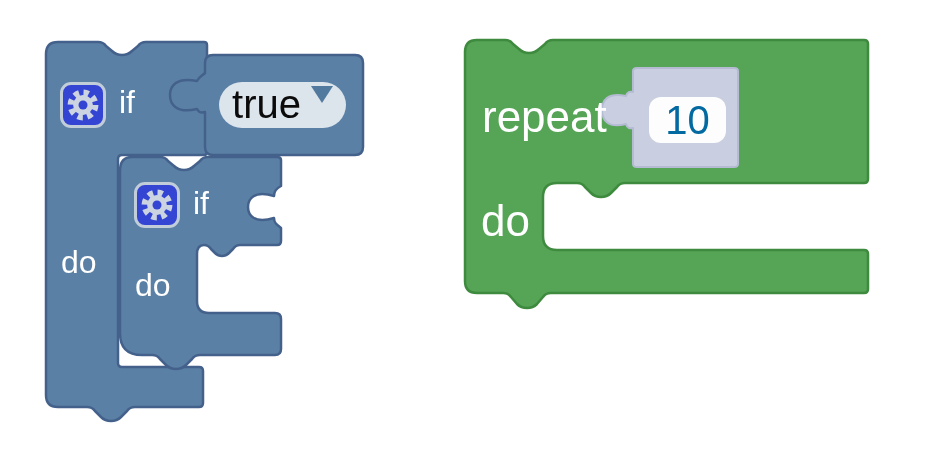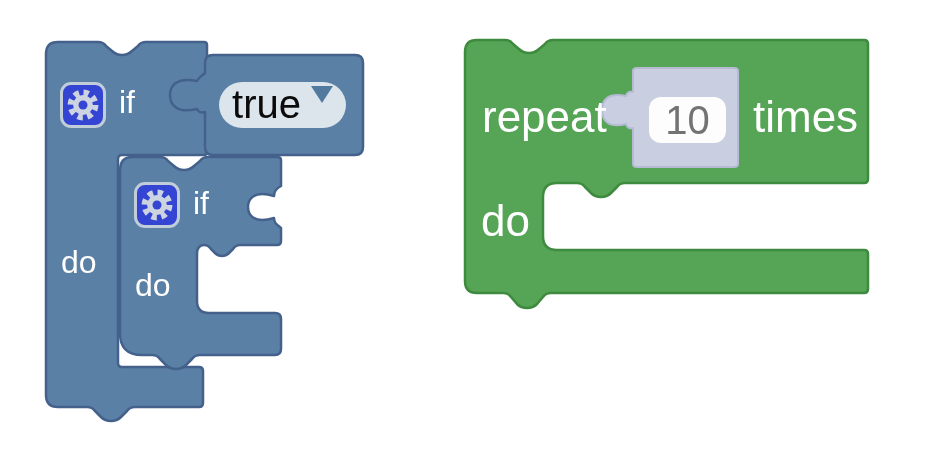--- a/index.html
+++ b/index.html
@@ -15,21 +15,21 @@
   .lbl38{font-size:44px;line-height:42px;}
   .gear{position:absolute;width:46px;height:46px;background:#3444d3;border:3px solid #c2cdda;
         border-radius:11px;box-sizing:border-box;display:flex;align-items:center;justify-content:center;}
   .pill{position:absolute;left:219px;top:82px;width:127px;height:46px;border-radius:23px;
         background:#dce4ec;display:flex;align-items:flex-start;justify-content:center;gap:10px;}
   .pill .txt{color:#0b0b0b;font-size:40px;line-height:44px;}
   .arrow{width:0;height:0;border-left:11px solid transparent;border-right:11px solid transparent;
          border-top:17px solid #527a9e;margin-top:4px;}
   .numfield{position:absolute;left:649px;top:97px;width:77px;height:46px;border-radius:12px;
         background:#fdfdfe;display:flex;align-items:center;justify-content:center;}
-  .numfield .txt{color:#737373;font-size:40px;line-height:44px;}
+  .numfield .txt{color:#0369a1;font-size:40px;line-height:44px;}
 </style>
 </head>
 <body>
 
 <div class="canvas">
 
   <svg class="layer" width="927" height="464" viewBox="0 0 927 464">
 
     <path class="block blue" d="
       M 58,42 H 98
@@ -127,16 +127,15 @@
       <circle cx="12" cy="12" r="3" fill="#3444d3"></circle>
     </svg>
   </div>
   <span class="lbl lbl40" style="left:193px;top:181px;">if</span>
   <span class="lbl lbl40" style="left:135px;top:263px;">do</span>
 
   <span class="lbl lbl38" style="left:482px;top:96px;">repeat</span>
   <div class="numfield">
     <span class="txt">10</span>
   </div>
-  <span class="lbl lbl38" style="left:753px;top:96px;">times</span>
   <span class="lbl lbl38" style="left:481px;top:200px;">do</span>
 
 </div>
 
 </body></html>

